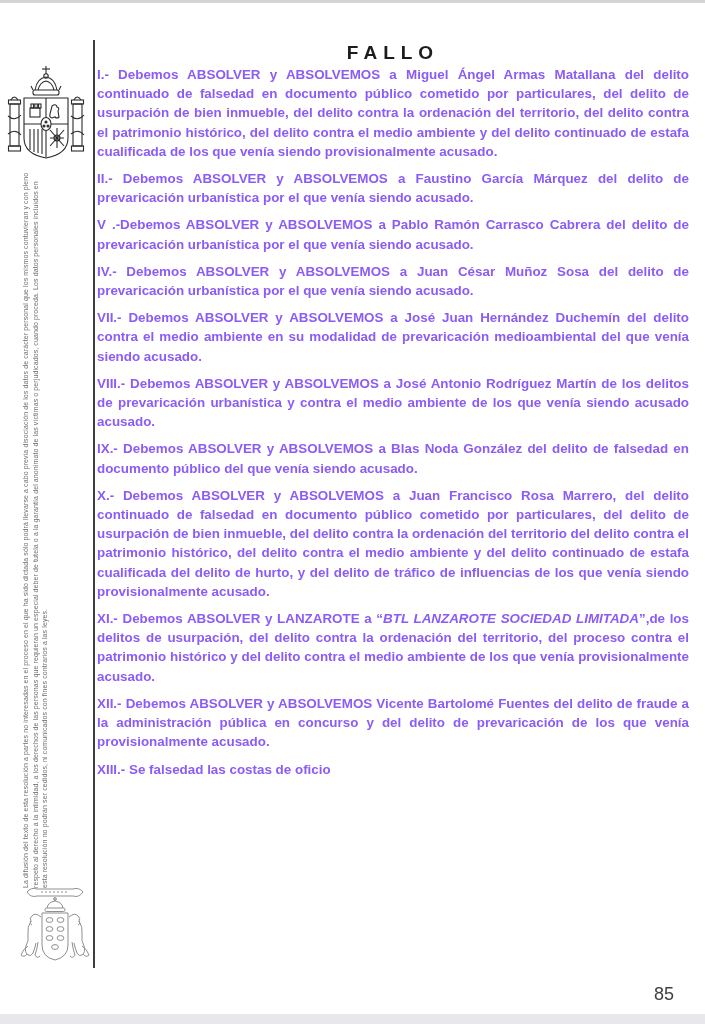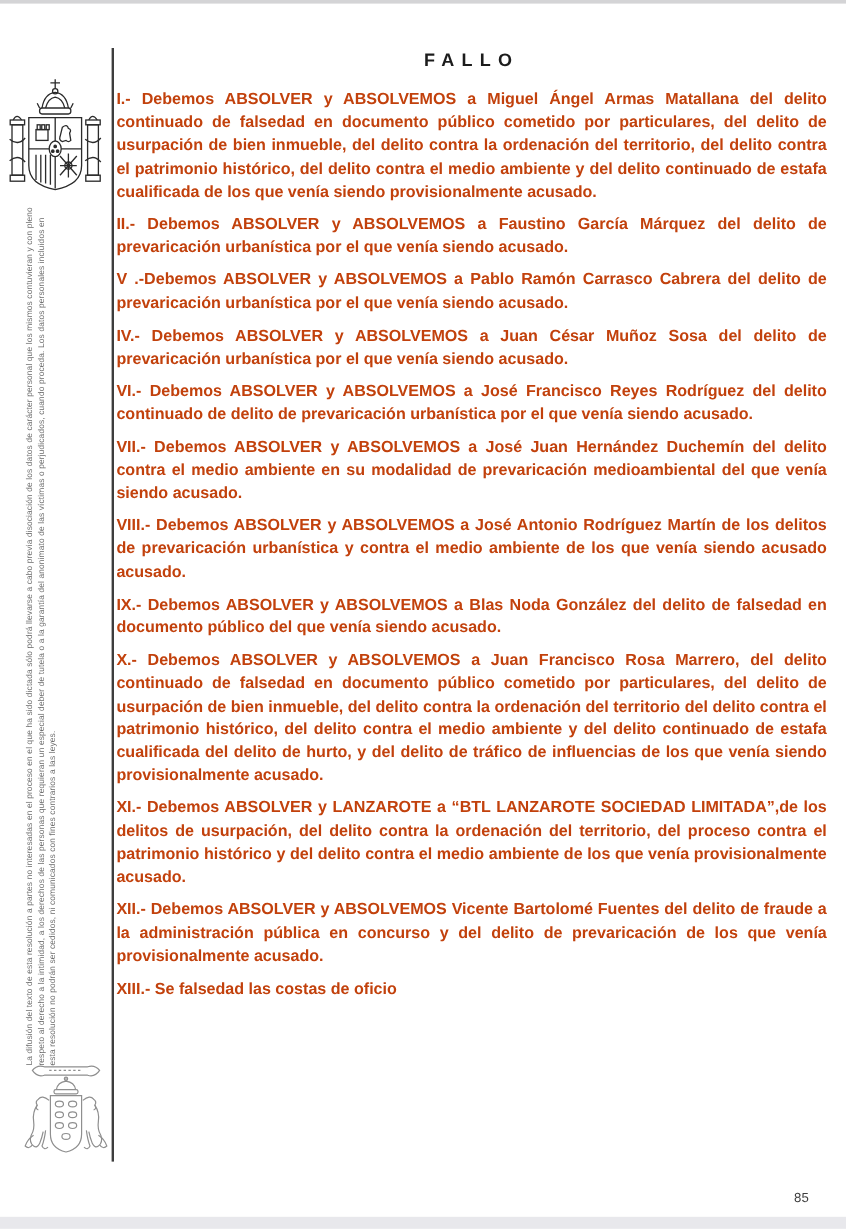--- a/index.html
+++ b/index.html
@@ -42,40 +42,40 @@
     line-height: 9.6px;
     color: #6e6e6e;
     letter-spacing: 0.1px;
   }
   .content {
     position: absolute;
     left: 97px; top: 42px;
     width: 592px;
   }
   .heading {
-    font-size: 15px;
+    font-size: 19px;
     font-weight: 700;
     letter-spacing: 6px;
     text-align: center;
     color: #1c1c1c;
-    margin: 0 0 14px 0;
+    margin: 0 0 1px 0;
   }
   .ruling {
     margin: 0 0 8px 0;
     font-size: 13.4px;
     line-height: 19.2px;
     font-weight: 700;
     text-align: justify;
-    color: #c2410c;
+    color: #8b5cf6;
   }
-  .ruling .co { }
+  .ruling .co { font-style: italic; }
   .page-number {
     position: absolute;
     right: 31px; bottom: 19px;
-    font-size: 11px;
+    font-size: 18px;
     color: #3f3f3f;
     text-align: right;
   }
   svg { display: block; }
 </style>
 </head>
 <body>
 
 <div class="top-strip"></div>
 
@@ -161,21 +161,20 @@
   </svg>
 </div>
 
 <div class="content">
   <div class="heading">FALLO</div>
   <div id="rulings">
       <p class="ruling"><span>I.- Debemos ABSOLVER y ABSOLVEMOS a Miguel Ángel Armas Matallana del delito continuado de falsedad en documento público cometido por particulares, del delito de usurpación de bien inmueble, del delito contra la ordenación del territorio, del delito contra el patrimonio histórico, del delito contra el medio ambiente y del delito continuado de estafa cualificada de los que venía siendo provisionalmente acusado.</span></p>
       <p class="ruling"><span>II.- Debemos ABSOLVER y ABSOLVEMOS a Faustino García Márquez del delito de prevaricación urbanística por el que venía siendo acusado.</span></p>
       <p class="ruling"><span>V .-Debemos ABSOLVER y ABSOLVEMOS a Pablo Ramón Carrasco Cabrera del delito de prevaricación urbanística por el que venía siendo acusado.</span></p>
       <p class="ruling"><span>IV.- Debemos ABSOLVER y ABSOLVEMOS a Juan César Muñoz Sosa del delito de prevaricación urbanística por el que venía siendo acusado.</span></p>
-      <p class="ruling"><span>VI.- Debemos ABSOLVER y ABSOLVEMOS a José Francisco Reyes Rodríguez del delito continuado de delito de prevaricación urbanística por el que venía siendo acusado.</span></p>
       <p class="ruling"><span>VII.- Debemos ABSOLVER y ABSOLVEMOS a José Juan Hernández Duchemín del delito contra el medio ambiente en su modalidad de prevaricación medioambiental del que venía siendo acusado.</span></p>
       <p class="ruling"><span>VIII.- Debemos ABSOLVER y ABSOLVEMOS a José Antonio Rodríguez Martín de los delitos de prevaricación urbanística y contra el medio ambiente de los que venía siendo acusado acusado.</span></p>
       <p class="ruling"><span>IX.- Debemos ABSOLVER y ABSOLVEMOS a Blas Noda González del delito de falsedad en documento público del que venía siendo acusado.</span></p>
       <p class="ruling"><span>X.- Debemos ABSOLVER y ABSOLVEMOS a Juan Francisco Rosa Marrero, del delito continuado de falsedad en documento público cometido por particulares, del delito de usurpación de bien inmueble, del delito contra la ordenación del territorio del delito contra el patrimonio histórico, del delito contra el medio ambiente y del delito continuado de estafa cualificada del delito de hurto, y del delito de tráfico de influencias de los que venía siendo provisionalmente acusado.</span></p>
       <p class="ruling"><span>XI.- Debemos ABSOLVER y LANZAROTE a “</span><span class="co">BTL LANZAROTE SOCIEDAD LIMITADA</span><span>”,de los delitos de usurpación, del delito contra la ordenación del territorio, del proceso contra el patrimonio histórico y del delito contra el medio ambiente de los que venía provisionalmente acusado.</span></p>
       <p class="ruling"><span>XII.- Debemos ABSOLVER y ABSOLVEMOS Vicente Bartolomé Fuentes del delito de fraude a la administración pública en concurso y del delito de prevaricación de los que venía provisionalmente acusado.</span></p>
       <p class="ruling"><span>XIII.- Se falsedad las costas de oficio</span></p>
     </div>
 </div>
 

